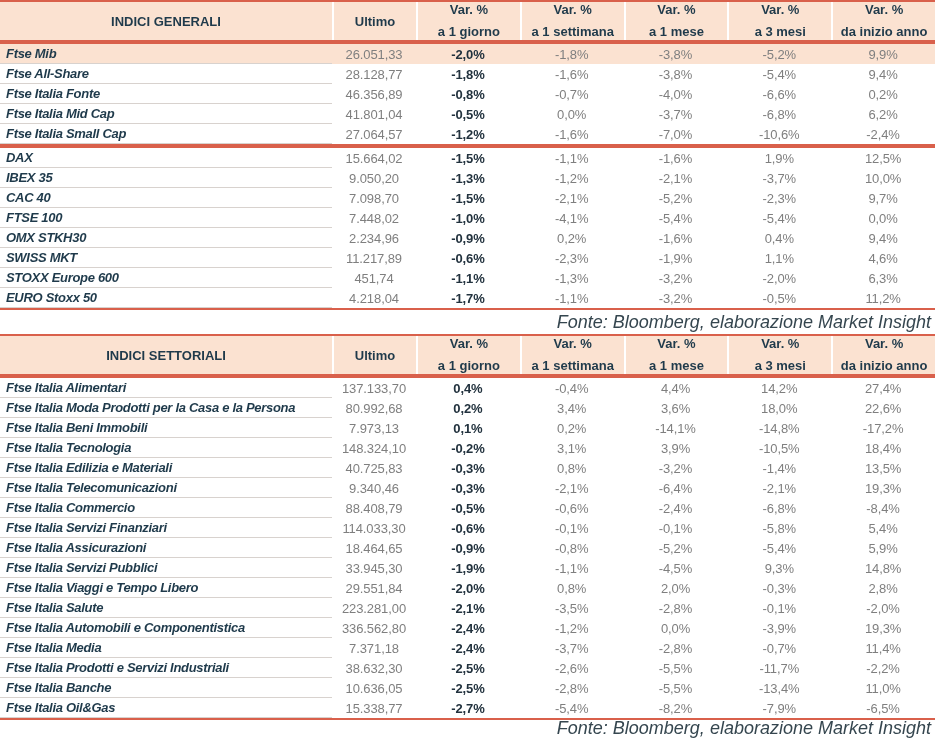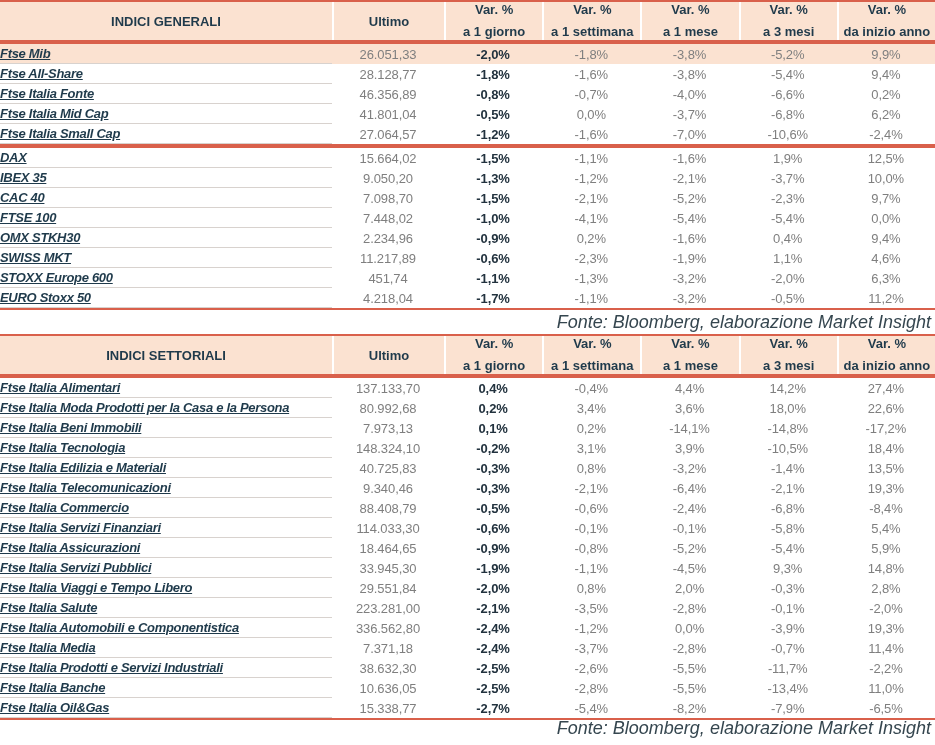--- a/index.html
+++ b/index.html
@@ -34,44 +34,44 @@
     justify-content: center;
     font-size: 13px;
     font-weight: bold;
     color: #1f3a4b;
   }
   .thead .cell + .cell { border-left: 2px solid #ffffff; }
   .thead .var-h { flex-direction: column; line-height: 16px; justify-content: space-between; }
 
   
   .cell.label  { width: 332px; }
-  .cell.ultimo { width: 112px; }
+  .cell.ultimo { width: 84px; }
   .cell.var    { flex: 1; }
 
   
   .rows .row { display: flex; height: 20px; align-items: stretch; }
   .rows .row.hl { background: #fbe2d1; }
   .rows .cell {
     font-size: 13px;
     display: flex;
     align-items: center;
     justify-content: center;
     color: #7f7f7f;
     letter-spacing: -0.1px;
   }
   .rows .cell.label {
     justify-content: flex-start;
+    padding-left: 6px;
     font-weight: bold;
     font-style: italic;
     color: #1f3a4b;
     border-bottom: 1px solid #d8d2ce;
     white-space: nowrap;
     overflow: hidden;
     letter-spacing: -0.3px;
-    text-decoration: underline;
   }
   .rows .cell.bold1 { font-weight: bold; color: #22323e; }
 
   
   .footer {
     display: flex;
     align-items: center;
     justify-content: flex-end;
     font-style: italic;
     font-size: 18px;

